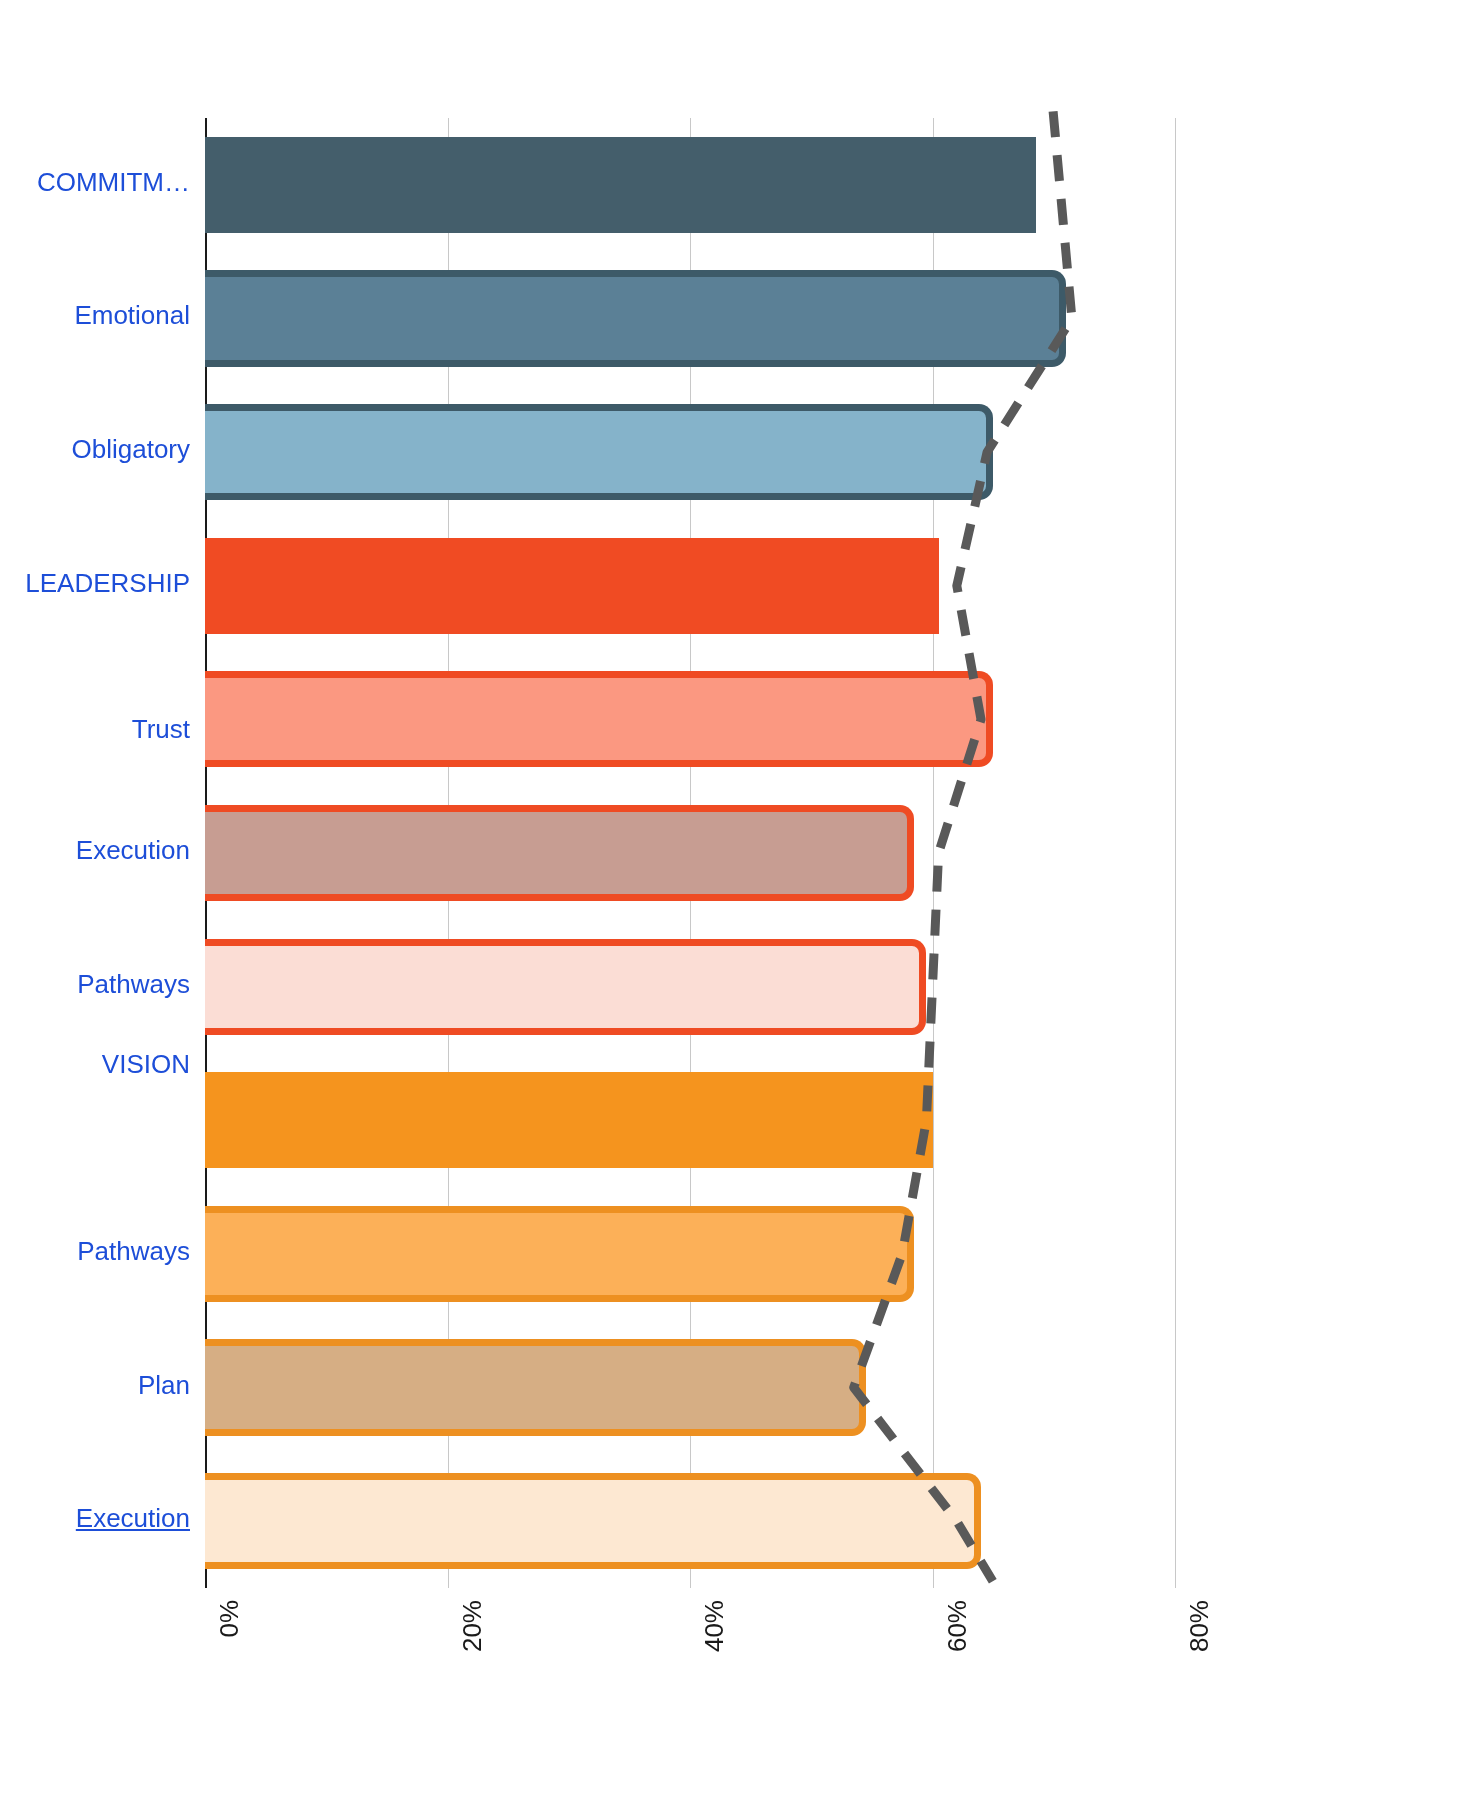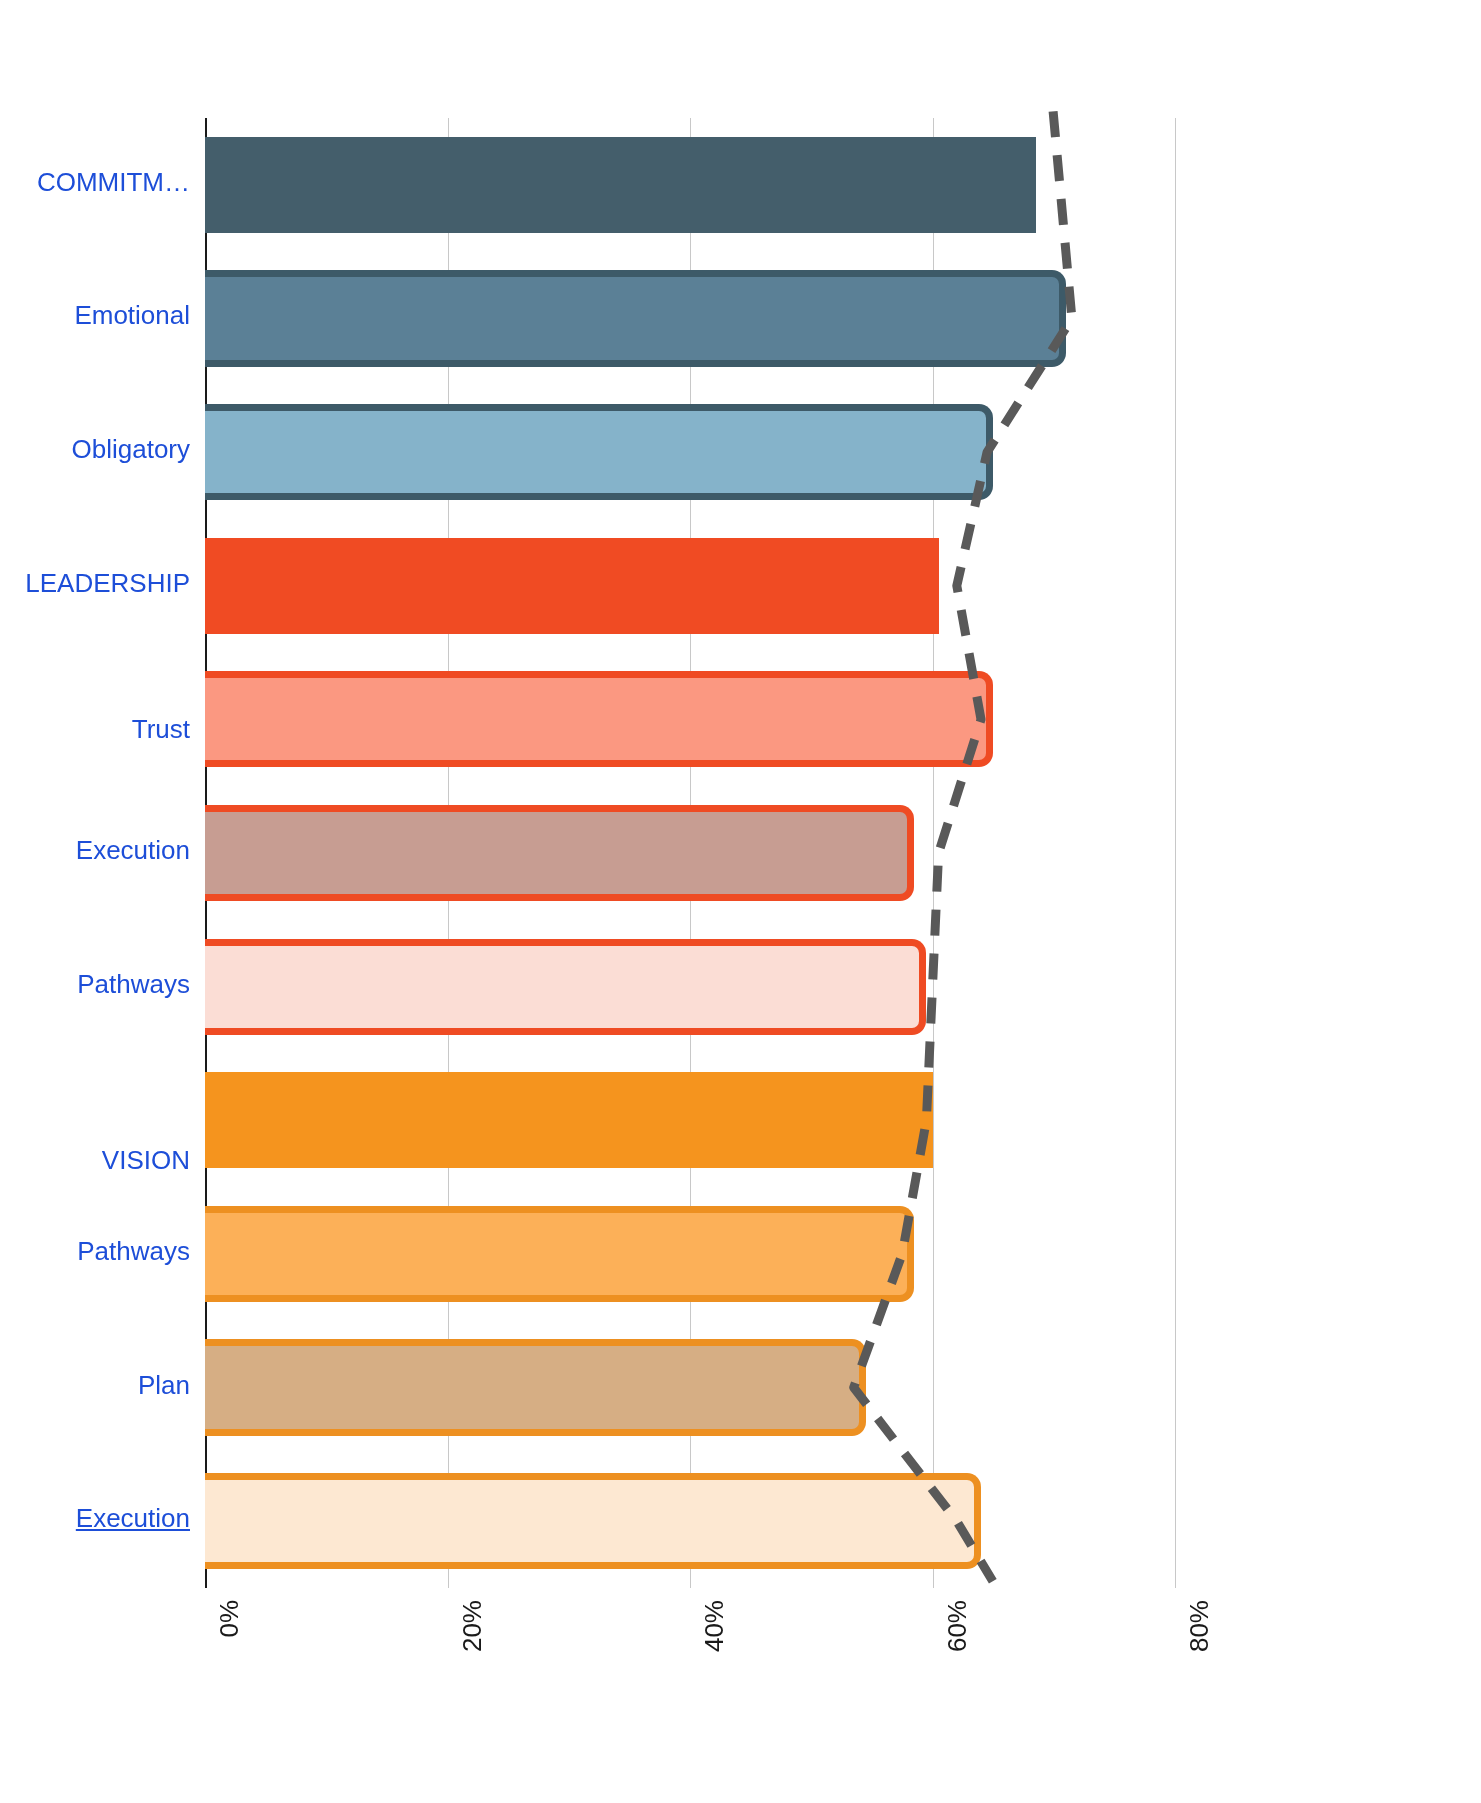--- a/index.html
+++ b/index.html
@@ -145,21 +145,21 @@
   </div>
 
   <div id="ylabels">
       <div class="ylabel" style="top: 168.818px;">COMMITM…</div>
       <div class="ylabel" style="top: 302.455px;">Emotional</div>
       <div class="ylabel" style="top: 436.091px;">Obligatory</div>
       <div class="ylabel" style="top: 569.727px;">LEADERSHIP</div>
       <div class="ylabel" style="top: 703.364px; margin-top: 13px;">Trust</div>
       <div class="ylabel" style="top: 837px;">Execution</div>
       <div class="ylabel" style="top: 970.636px;">Pathways</div>
-      <div class="ylabel" style="top: 1147px;">VISION</div>
+      <div class="ylabel" style="top: 1051px;">VISION</div>
       <div class="ylabel" style="top: 1237.91px;">Pathways</div>
       <div class="ylabel" style="top: 1371.55px; margin-left: 20px;">Plan</div>
       <div class="ylabel" style="top: 1505.18px; text-decoration: underline;">Execution</div>
     </div>
 
   <div id="xticks">
       <div class="xtick" style="left: 214px;">0%</div>
       <div class="xtick" style="left: 456.5px;">20%</div>
       <div class="xtick" style="left: 699px;">40%</div>
       <div class="xtick" style="left: 941.5px;">60%</div>

